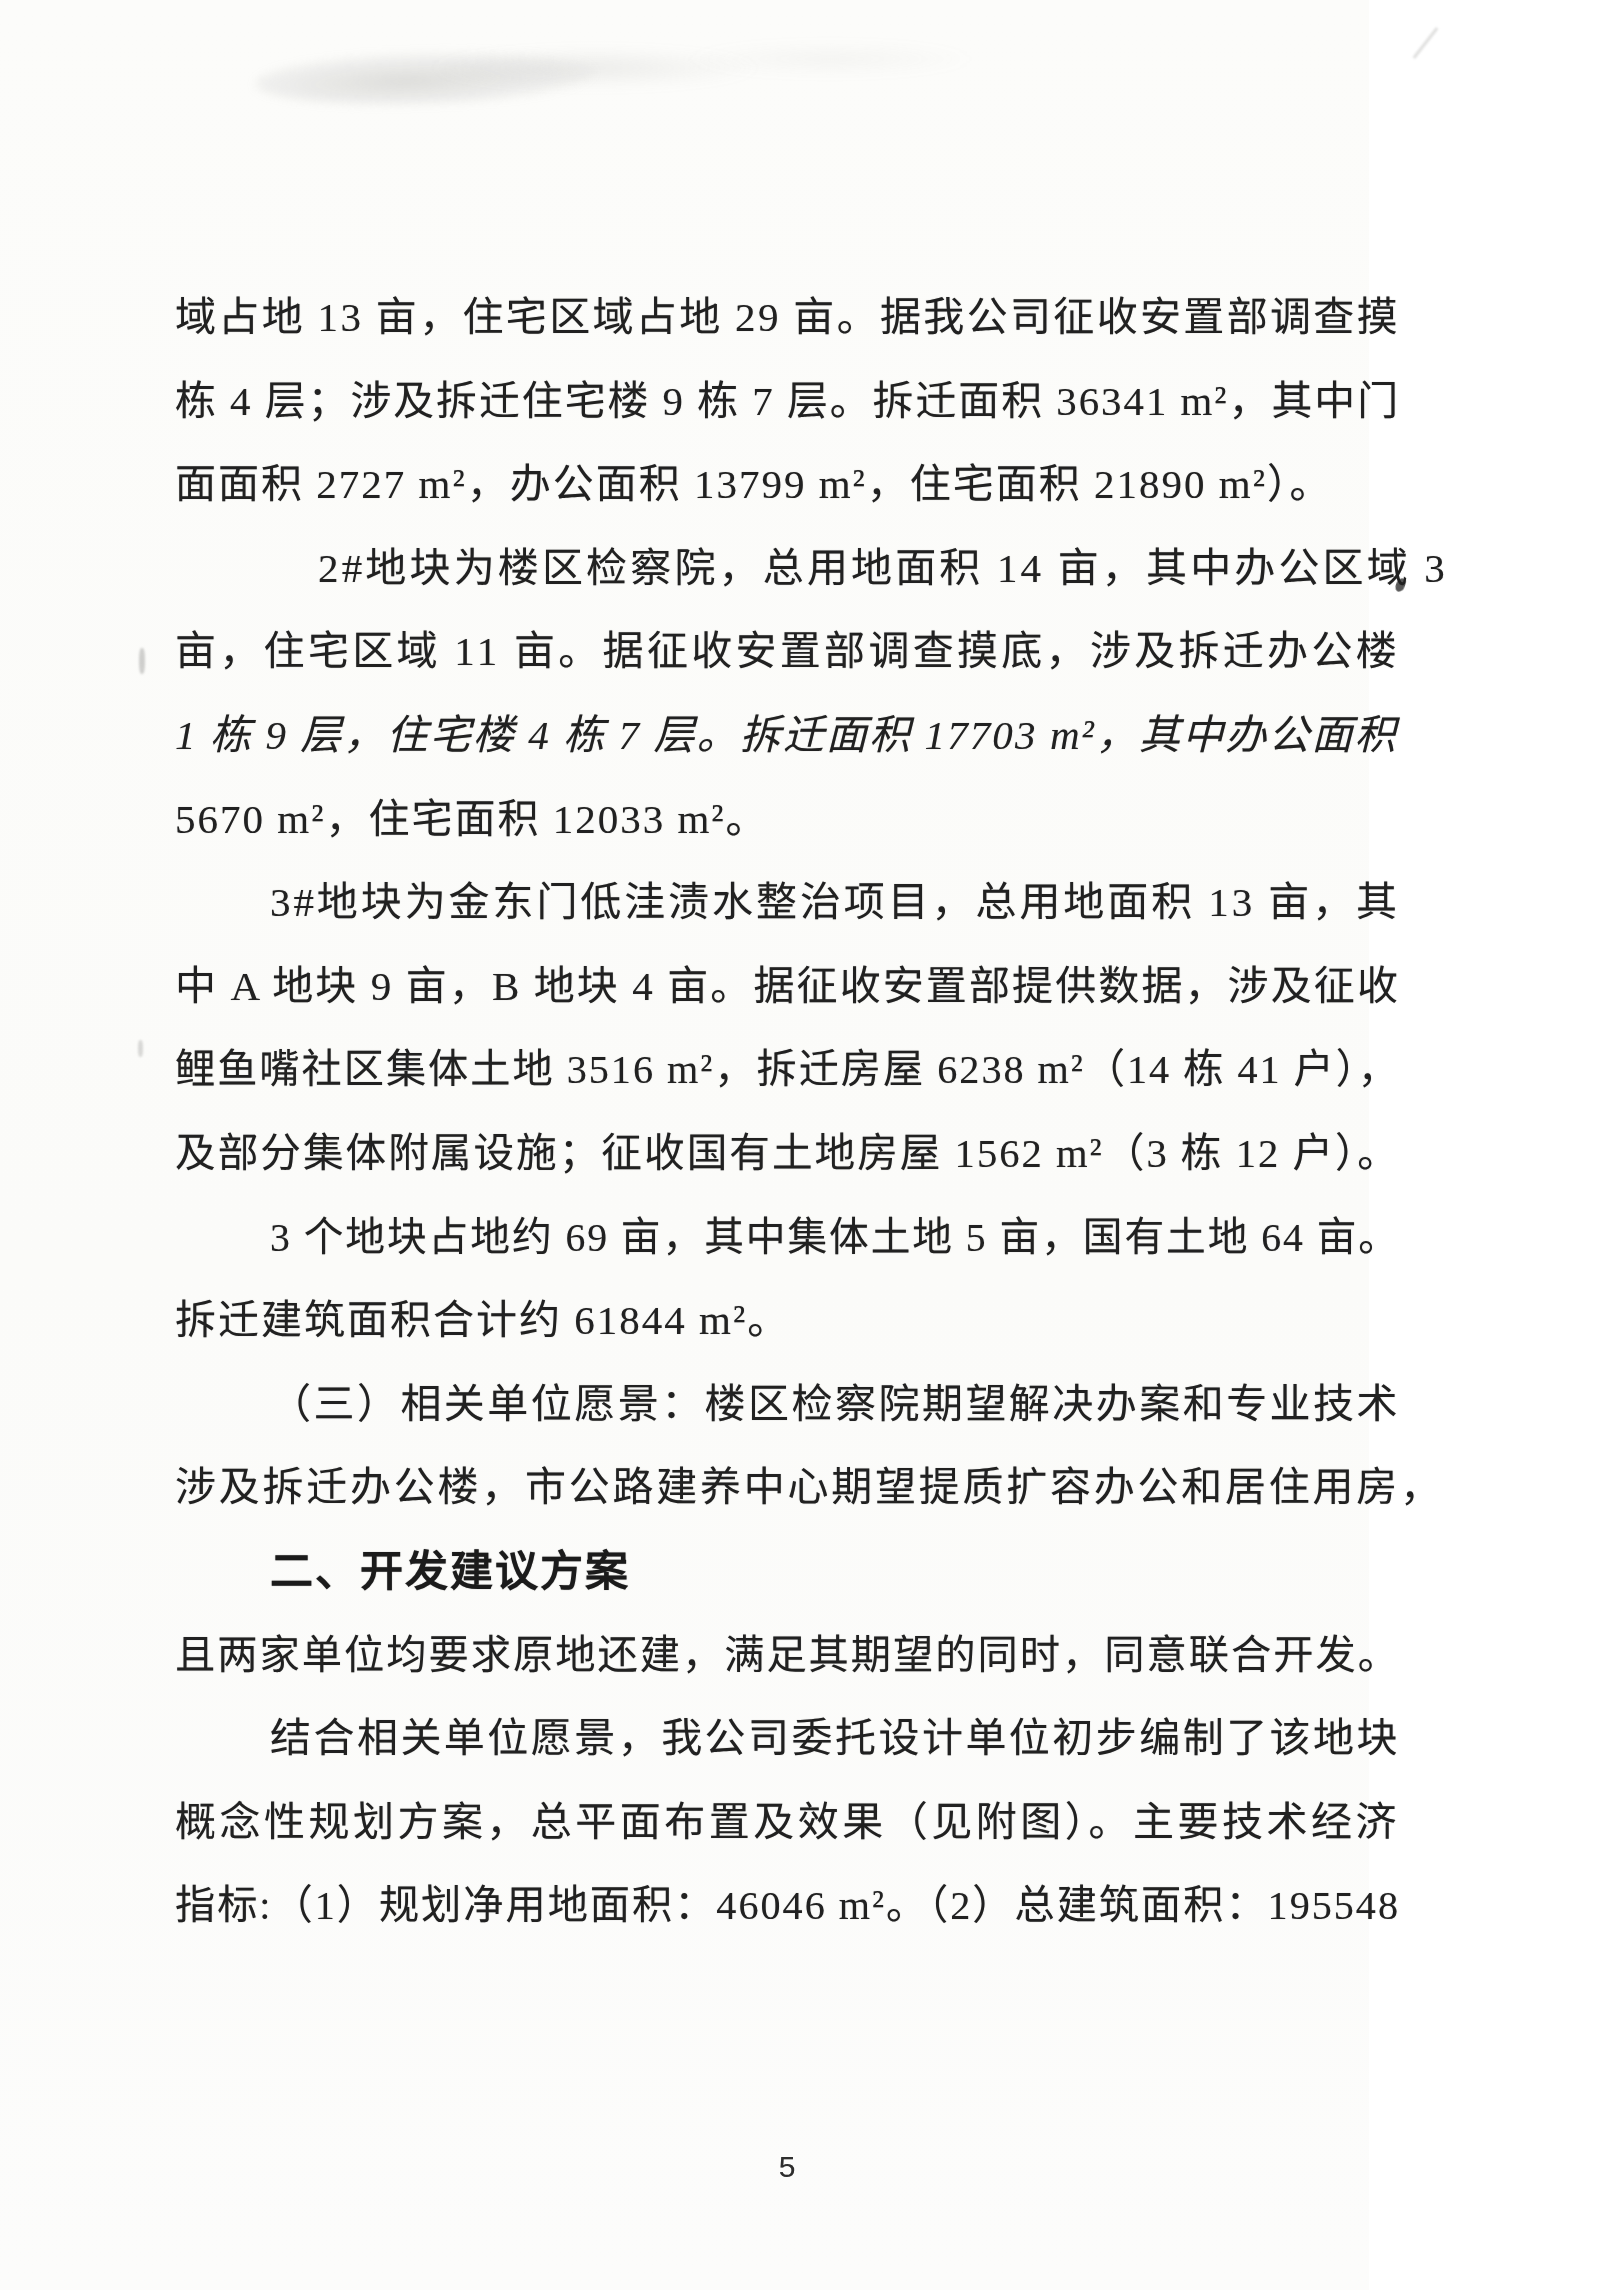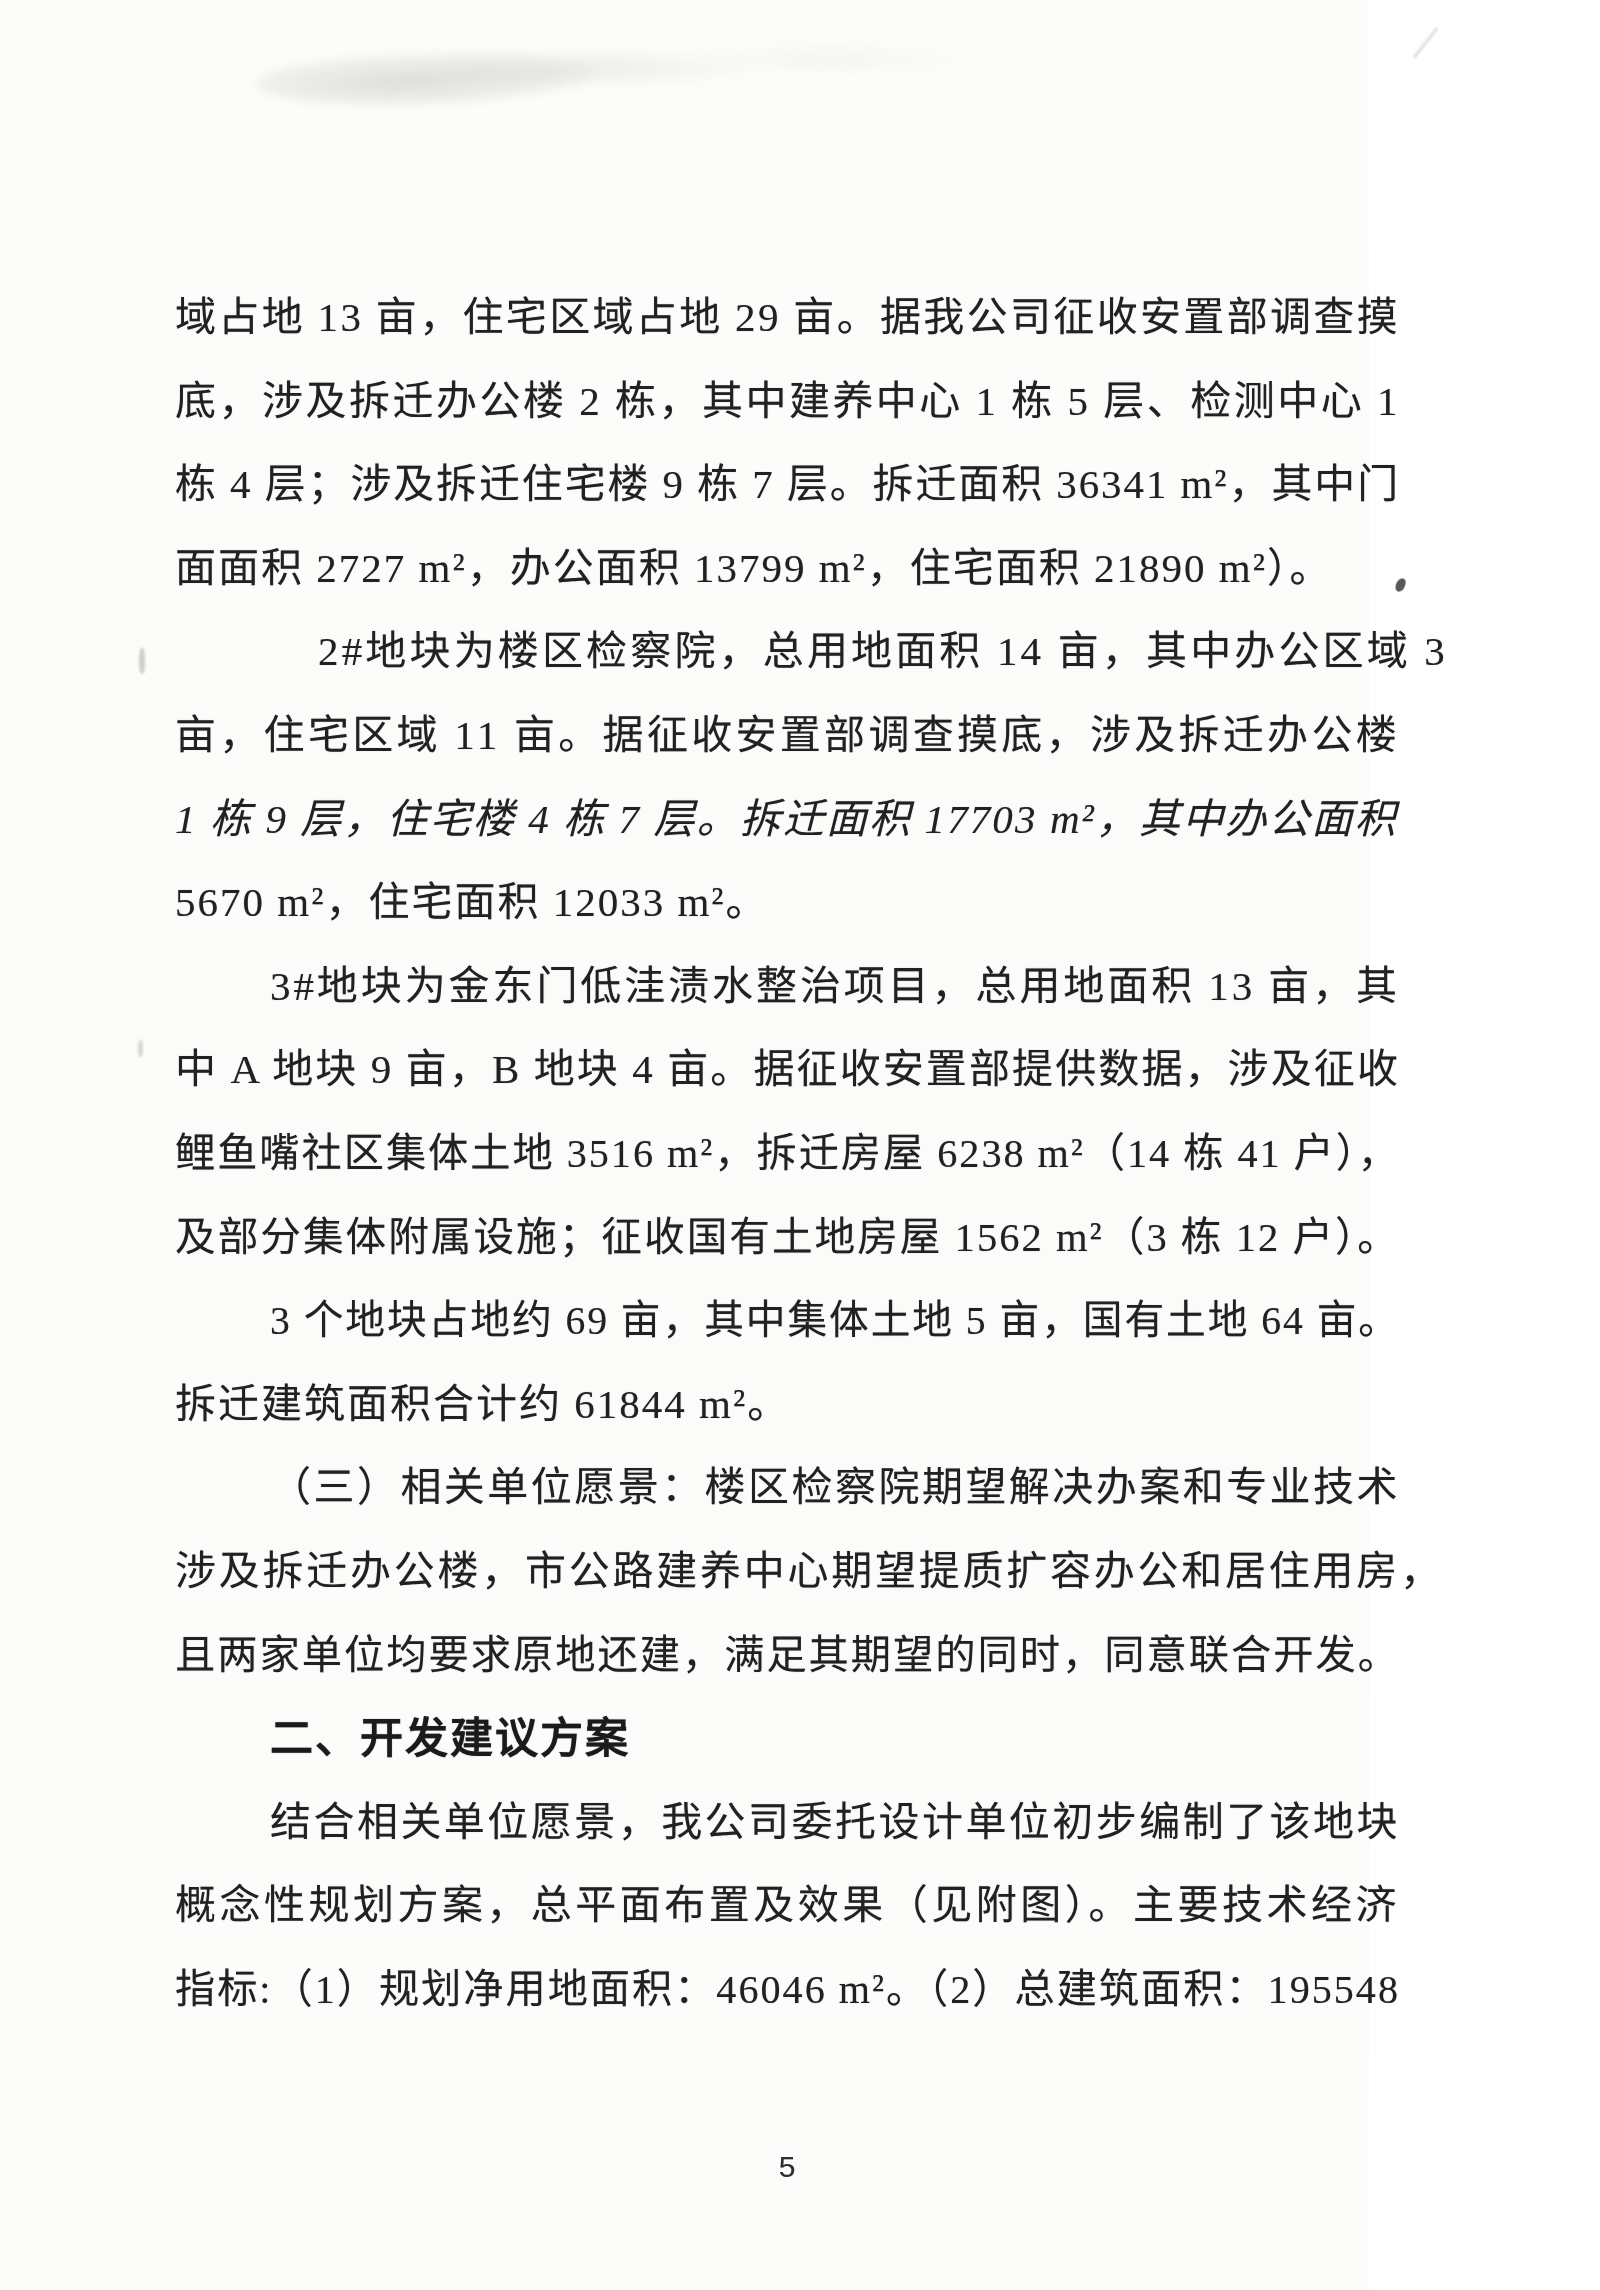--- a/index.html
+++ b/index.html
@@ -134,36 +134,35 @@
   <div class="smudge-a"></div>
   <div class="smudge-b"></div>
   <div class="smudge-c"></div>
   <div class="scratch-a"></div>
   <div class="speck-a"></div>
   <div class="speck-b"></div>
   <div class="speck-c"></div>
 
   <main class="doc-body" id="doc-body">
       <div class="line"><span class="line-text" style="letter-spacing: 2.33333px;">域占地 13 亩，住宅区域占地 29 亩。据我公司征收安置部调查摸</span></div>
-      <div class="line"><span class="line-text" style="letter-spacing: 2.49286px;">底，涉及拆迁办公楼 2 栋，其中建养中心 1 栋 5 层、检测中心 1</span></div>
       <div class="line"><span class="line-text" style="transform: scaleX(0.996593);">栋 4 层；涉及拆迁住宅楼 9 栋 7 层。拆迁面积 36341 m²，其中门</span></div>
       <div class="line"><span class="line-text">面面积 2727 m²，办公面积 13799 m²，住宅面积 21890 m²）。</span></div>
       <div class="line indent"><span class="line-text" style="letter-spacing: 3.15833px; margin-left: 48px;">2#地块为楼区检察院，总用地面积 14 亩，其中办公区域 3</span></div>
       <div class="line"><span class="line-text" style="letter-spacing: 3.30052px; text-align: center;">亩，住宅区域 11 亩。据征收安置部调查摸底，涉及拆迁办公楼</span></div>
       <div class="line"><span class="line-text" style="letter-spacing: 2.10156px; font-style: italic;">1 栋 9 层，住宅楼 4 栋 7 层。拆迁面积 17703 m²，其中办公面积</span></div>
       <div class="line"><span class="line-text">5670 m²，住宅面积 12033 m²。</span></div>
       <div class="line indent"><span class="line-text" style="letter-spacing: 2.91379px;">3#地块为金东门低洼渍水整治项目，总用地面积 13 亩，其</span></div>
       <div class="line"><span class="line-text" style="letter-spacing: 2.10134px;">中 A 地块 9 亩，B 地块 4 亩。据征收安置部提供数据，涉及征收</span></div>
       <div class="line"><span class="line-text" style="transform: scaleX(0.981079);">鲤鱼嘴社区集体土地 3516 m²，拆迁房屋 6238 m²（14 栋 41 户），</span></div>
       <div class="line"><span class="line-text" style="transform: scaleX(0.991552);">及部分集体附属设施；征收国有土地房屋 1562 m²（3 栋 12 户）。</span></div>
       <div class="line indent"><span class="line-text" style="transform: scaleX(0.968502);">3 个地块占地约 69 亩，其中集体土地 5 亩，国有土地 64 亩。</span></div>
       <div class="line"><span class="line-text">拆迁建筑面积合计约 61844 m²。</span></div>
       <div class="line indent"><span class="line-text" style="letter-spacing: 2.46154px;">（三）相关单位愿景：楼区检察院期望解决办案和专业技术</span></div>
       <div class="line"><span class="line-text" style="letter-spacing: 2.75px;">涉及拆迁办公楼，市公路建养中心期望提质扩容办公和居住用房，</span></div>
+      <div class="line indent heading"><span class="line-text">二、开发建议方案</span></div>
       <div class="line"><span class="line-text" style="transform: scaleX(0.982358);">且两家单位均要求原地还建，满足其期望的同时，同意联合开发。</span></div>
-      <div class="line indent heading"><span class="line-text">二、开发建议方案</span></div>
       <div class="line indent"><span class="line-text" style="letter-spacing: 2.46154px;">结合相关单位愿景，我公司委托设计单位初步编制了该地块</span></div>
       <div class="line"><span class="line-text" style="letter-spacing: 3.48214px;">概念性规划方案，总平面布置及效果（见附图）。主要技术经济</span></div>
       <div class="line"><span class="line-text" style="transform: scaleX(0.98092);">指标:（1）规划净用地面积：46046 m²。（2）总建筑面积：195548</span></div>
     </main>
 
   <div class="page-number">5</div>
 </div>
 
 </body></html>

